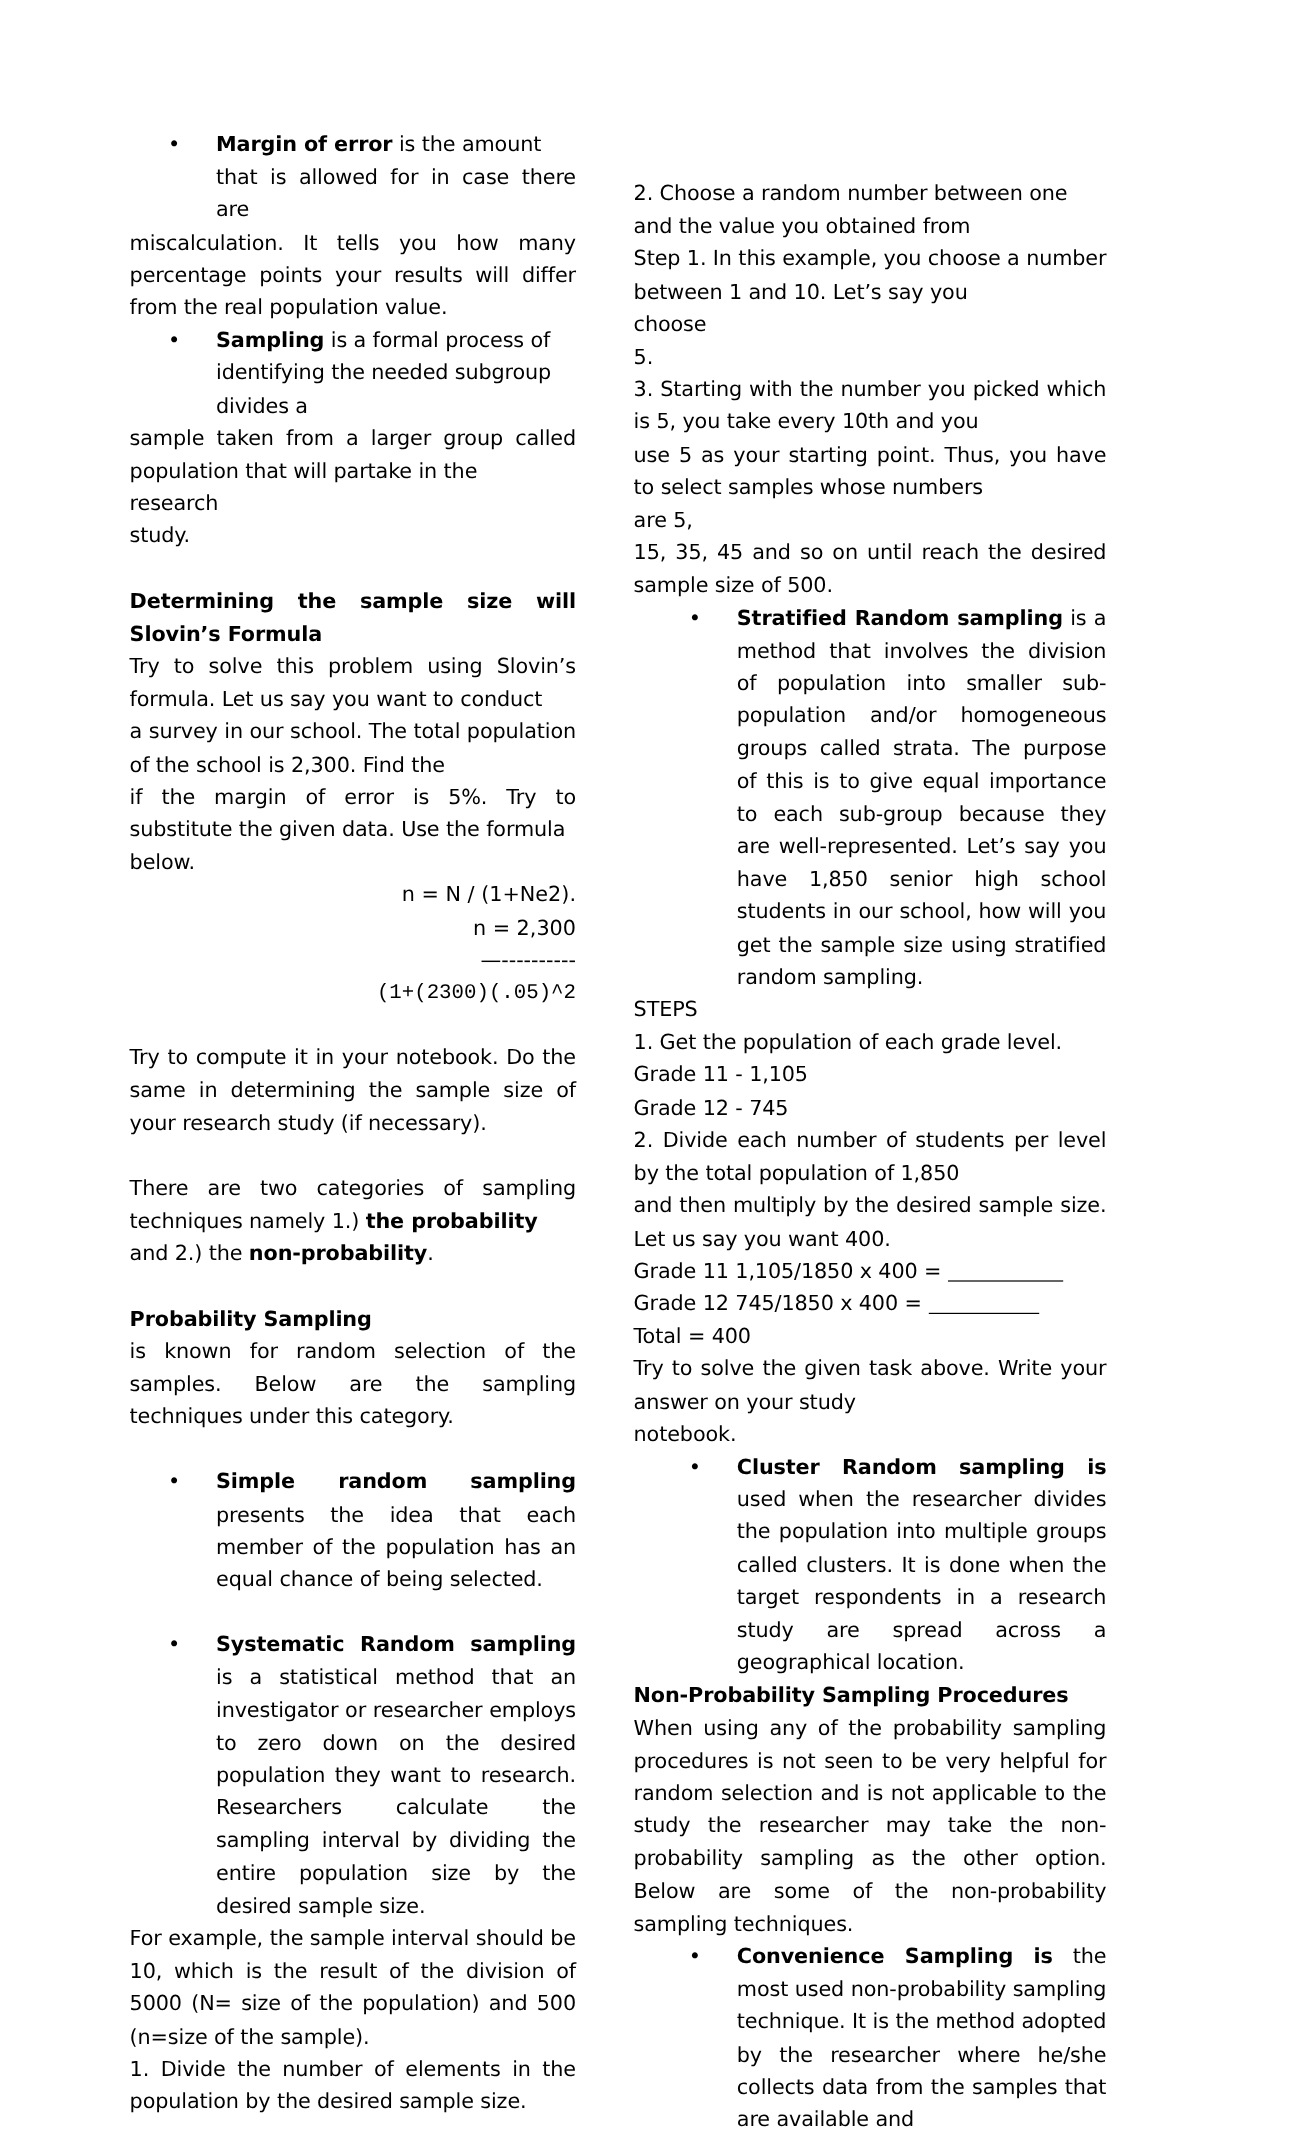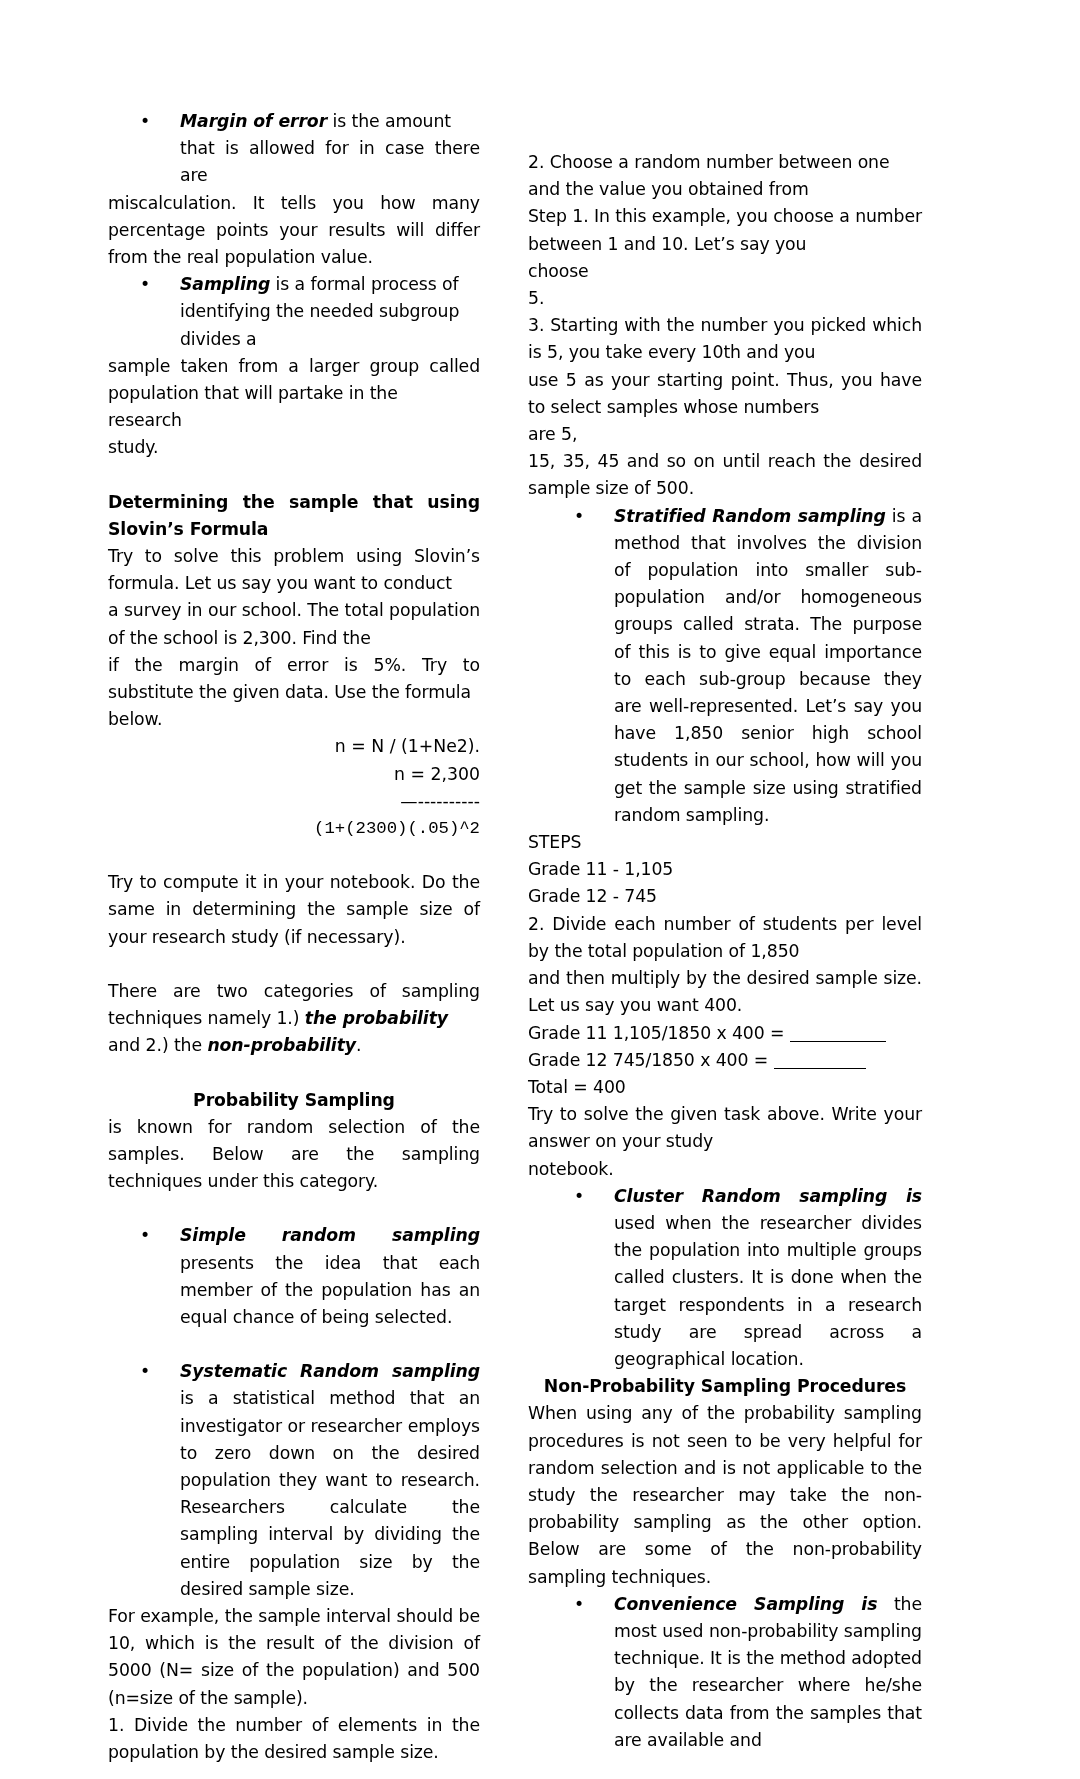--- a/index.html
+++ b/index.html
@@ -40,25 +40,24 @@
     font-size: 17.3px;
     line-height: 27.2px;
     text-align: justify;
     text-justify: inter-word;
     letter-spacing: -0.1px;
   }
   .head {
     font-weight: bold;
     text-align: justify;
   }
-  .head.nojust { text-align: center; }
+  .head.nojust { text-align: left; }
   .left-al { text-align: left; }
   .term {
     font-weight: bold;
-    font-style: italic;
   }
   .bullet {
     position: relative;
     padding-left: 72px;
     text-align: justify;
   }
   .bullet .dot {
     position: absolute;
     left: 32px;
     top: 0;
@@ -110,21 +109,21 @@
       </div>
       <div class="bullet left-al">
         <span>divides a</span>
       </div>
       <p>sample taken from a larger group called population that will partake in the</p>
       <p class="left-al">research</p>
       <p class="left-al">study.</p>
 
       <div class="spacer"></div>
 
-      <p class="head">Determining the sample that using Slovin’s Formula</p>
+      <p class="head">Determining the sample size will Slovin’s Formula</p>
       <p>Try to solve this problem using Slovin’s formula. Let us say you want to conduct</p>
       <p>a survey in our school. The total population of the school is 2,300. Find the</p>
       <p>if the margin of error is 5%. Try to substitute the given data. Use the formula</p>
       <p class="left-al">below.</p>
 
       <div class="formula">n = N / (1+Ne2).</div>
       <div class="formula">n = 2,300</div>
       <div class="formula indent2">—----------</div>
       <div class="formula indent3">(1+(2300)(.05)^2</div>
 
@@ -173,20 +172,21 @@
       <p>use 5 as your starting point. Thus, you have to select samples whose numbers</p>
       <p class="left-al">are 5,</p>
       <p>15, 35, 45 and so on until reach the desired sample size of 500.</p>
 
       <div class="bullet right-col">
         <span class="dot">•</span>
         <span class="term">Stratified Random sampling</span><span> is a method that involves the division of population into smaller sub-population and/or homogeneous groups called strata. The purpose of this is to give equal importance to each sub-group because they are well-represented. Let’s say you have 1,850 senior high school students in our school, how will you get the sample size using stratified random sampling.</span>
       </div>
 
       <p class="left-al">STEPS</p>
+      <p class="left-al">1. Get the population of each grade level.</p>
       <p class="left-al">Grade 11 - 1,105</p>
       <p class="left-al">Grade 12 -  745</p>
       <p>2. Divide each number of students per level by the total population of 1,850</p>
       <p>and then multiply by the desired sample size. Let us say you want 400.</p>
 
       <p class="left-al"><span>Grade 11 1,105/1850 x 400 = </span><span class="blank-rule"></span></p>
       <p class="left-al"><span>Grade 12 745/1850 x 400 = </span><span class="blank-rule short"></span></p>
       <p class="left-al"> Total = 400</p>
 
       <p>Try to solve the given task above. Write your answer on your study</p>

